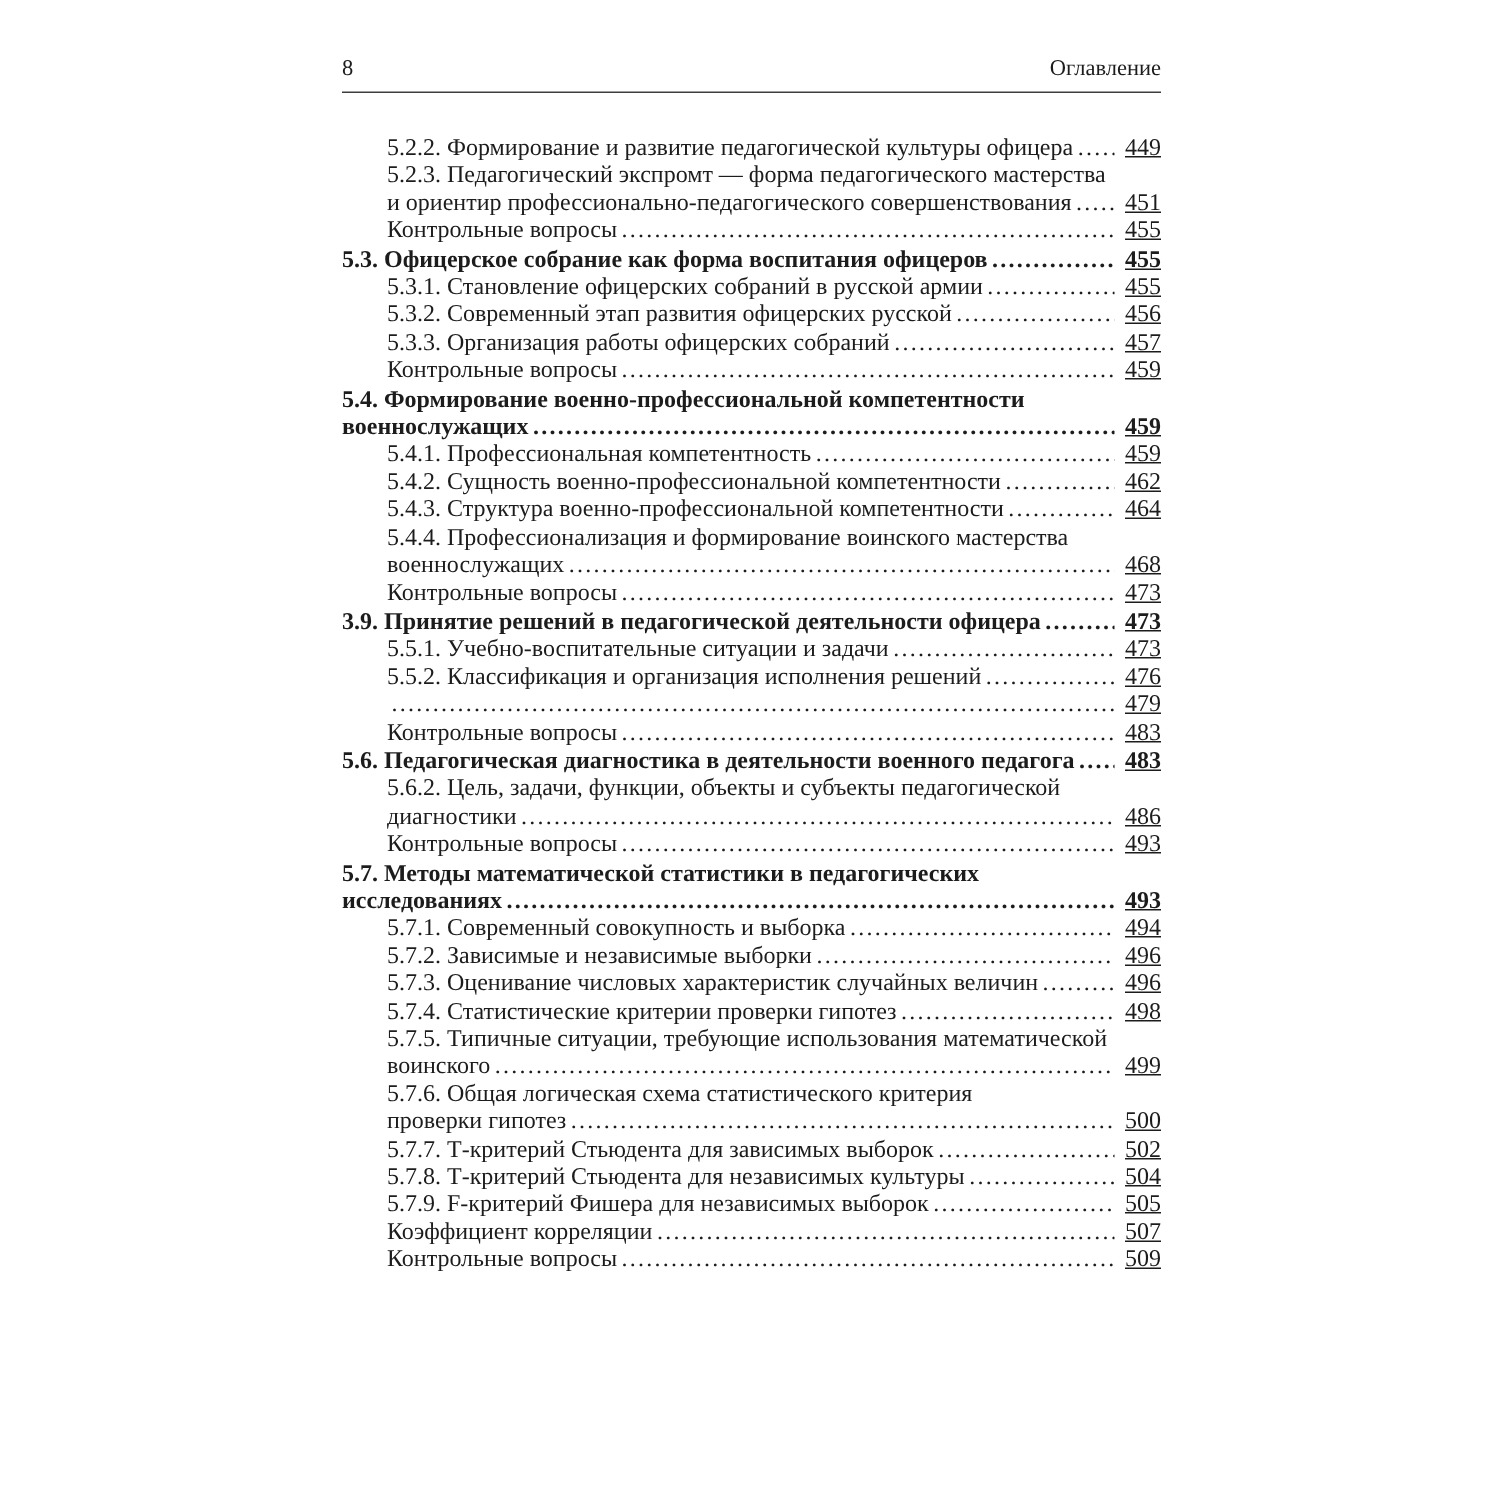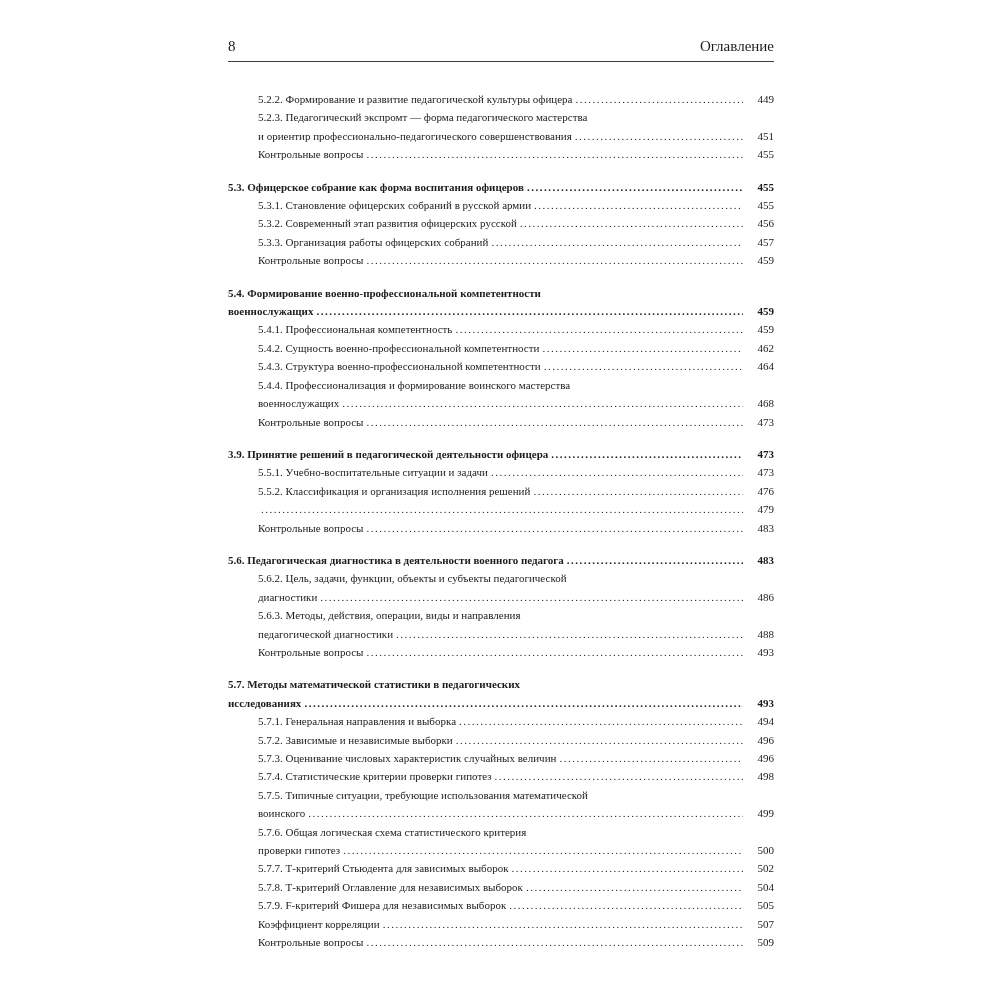--- a/index.html
+++ b/index.html
@@ -23,46 +23,47 @@
     justify-content: space-between;
     align-items: baseline;
     font-size: 15px;
     padding-bottom: 6px;
   }
   .header-rule {
     border-top: 1.2px solid #3d3d3d;
     margin-bottom: 28px;
   }
   .toc {
-    font-size: 11px;
+    font-size: 16px;
   }
   .entry { line-height: 18.4px; }
   .entry.lvl1 { padding-left: 30px; }
   .entry.bold { font-weight: bold; }
-  .entry.gap { margin-top: 14px; }
+  .entry.gap { margin-top: 1px; }
   .row.last {
     display: flex;
     align-items: baseline;
   }
   .txt { white-space: nowrap; }
   .dots {
     flex: 1 1 auto;
     overflow: hidden;
     white-space: nowrap;
     margin: 0 3px;
     min-width: 8px;
   }
   .dots::after {
     content: "....................................................................................................................................";
     letter-spacing: 1.5px;
   }
   .pg {
     min-width: 28px;
     text-align: right;
     white-space: nowrap;
+    text-decoration: underline;
   }
 </style>
 </head>
 <body>
 
 <div class="sheet">
   <header class="page-header">
     <span class="folio">8</span>
     <span class="running-title">Оглавление</span>
   </header>
@@ -212,45 +213,37 @@
       </div>
       <div class="entry lvl1">
         <div class="row"><span class="txt">5.6.2. Цель, задачи, функции, объекты и субъекты педагогической</span></div>
         <div class="row last">
           <span class="txt">диагностики</span>
           <span class="dots"></span>
           <span class="pg">486</span>
         </div>
       </div>
       <div class="entry lvl1">
-        <div class="row"><span class="txt">5.6.3. Методы, действия, операции, виды и направления</span></div>
-        <div class="row last">
-          <span class="txt">педагогической диагностики</span>
-          <span class="dots"></span>
-          <span class="pg">488</span>
-        </div>
-      </div>
-      <div class="entry lvl1">
         <div class="row last">
           <span class="txt">Контрольные вопросы</span>
           <span class="dots"></span>
           <span class="pg">493</span>
         </div>
       </div>
       <div class="entry lvl0 bold gap">
         <div class="row"><span class="txt">5.7. Методы математической статистики в педагогических</span></div>
         <div class="row last">
           <span class="txt">исследованиях</span>
           <span class="dots"></span>
           <span class="pg">493</span>
         </div>
       </div>
       <div class="entry lvl1">
         <div class="row last">
-          <span class="txt">5.7.1. Генеральная направления и выборка</span>
+          <span class="txt">5.7.1. Современный совокупность и выборка</span>
           <span class="dots"></span>
           <span class="pg">494</span>
         </div>
       </div>
       <div class="entry lvl1">
         <div class="row last">
           <span class="txt">5.7.2. Зависимые и независимые выборки</span>
           <span class="dots"></span>
           <span class="pg">496</span>
         </div>
@@ -287,21 +280,21 @@
       </div>
       <div class="entry lvl1">
         <div class="row last">
           <span class="txt">5.7.7. Т-критерий Стьюдента для зависимых выборок</span>
           <span class="dots"></span>
           <span class="pg">502</span>
         </div>
       </div>
       <div class="entry lvl1">
         <div class="row last">
-          <span class="txt">5.7.8. Т-критерий Оглавление для независимых выборок</span>
+          <span class="txt">5.7.8. Т-критерий Стьюдента для независимых культуры</span>
           <span class="dots"></span>
           <span class="pg">504</span>
         </div>
       </div>
       <div class="entry lvl1">
         <div class="row last">
           <span class="txt">5.7.9. F-критерий Фишера для независимых выборок</span>
           <span class="dots"></span>
           <span class="pg">505</span>
         </div>

